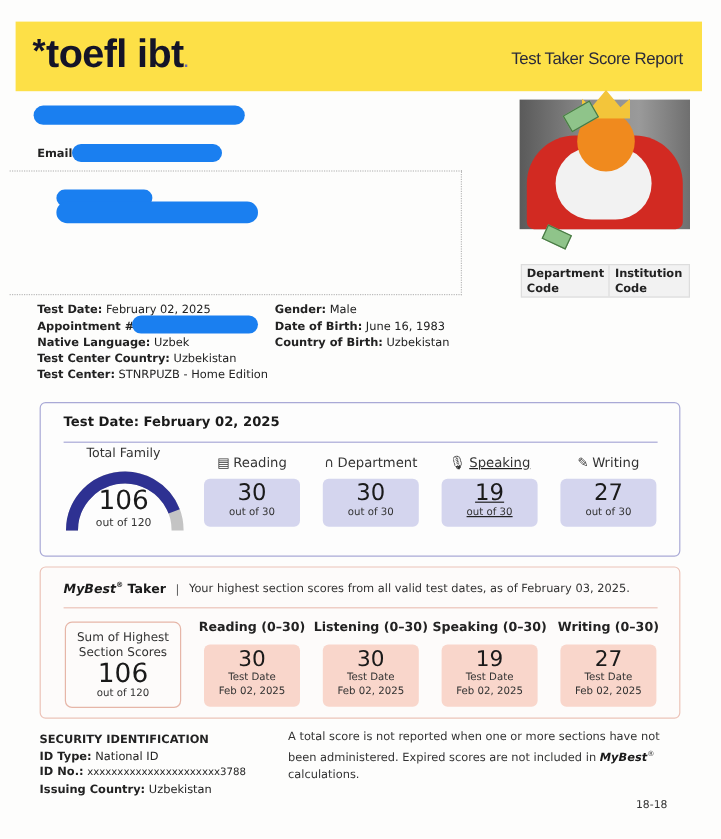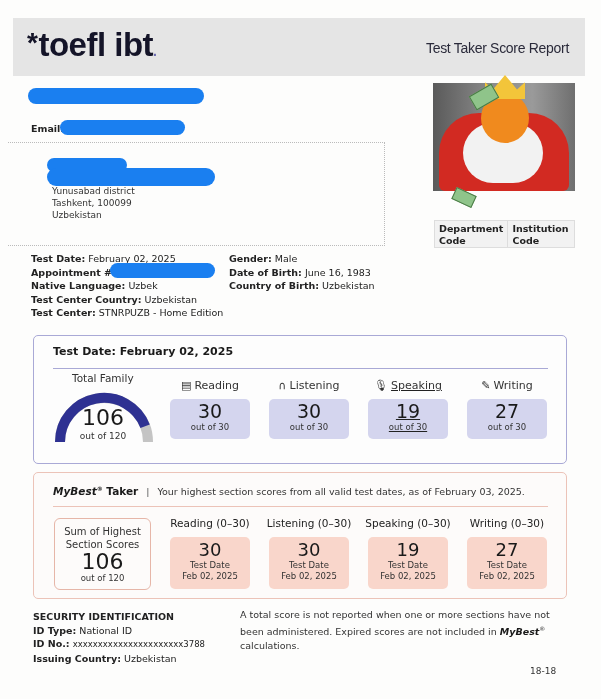--- a/index.html
+++ b/index.html
@@ -1,20 +1,20 @@
 <!DOCTYPE html>
 <html><head>
 <meta charset="utf-8">
 <style>
   * { box-sizing: border-box; margin: 0; padding: 0; }
   html, body { width: 601px; height: 699px; background: #ffffff; overflow: hidden; }
   body { font-family: "DejaVu Sans", "Liberation Sans", sans-serif; color: #222; position: relative; }
   .page { position: absolute; left: 0; top: 0; width: 601px; height: 699px; background: #fdfdfc; }
 
-  .header { position: absolute; left: 13px; top: 18px; width: 572px; height: 58px; background: #e5e5e5; }
+  .header { position: absolute; left: 13px; top: 18px; width: 572px; height: 58px; background: #fde047; }
   .logo { position: absolute; left: 14px; top: 8px; font-family: "Liberation Sans", sans-serif; font-weight: bold; font-size: 33px; color: #141428; letter-spacing: -0.5px; }
   .logo .ast { font-size: 28px; position: relative; top: -4px; margin-right: 1px; }
   .logo .dot { font-size: 14px; color: #6a6ab0; }
   .report-title { position: absolute; right: 16px; top: 22px; font-family: "Liberation Sans", sans-serif; font-weight: normal; font-size: 14px; color: #2a2a3a; letter-spacing: -0.3px; }
 
   .redact { position: absolute; background: #1a7ff0; border-radius: 12px; }
 
   .small { font-size: 9.5px; line-height: 13.5px; color: #222; }
   .b { font-weight: bold; }
   .name-caption { position: absolute; left: 31px; top: 109px; }
@@ -58,21 +58,21 @@
   .card2 .head .mb { font-weight: bold; font-size: 10.5px; color: #1a1a1a; }
   .card2 .head .mb i { font-style: italic; }
   .card2 .head .sep { margin: 0 8px; color: #555; }
   .card2 .rule { position: absolute; left: 19px; top: 33px; width: 495px; height: 1px; background: #ecc3b8; }
   .sum-box { position: absolute; left: 20px; top: 45px; width: 97px; height: 72px; border: 1.5px solid #e6b6a8; border-radius: 6px; text-align: center; padding-top: 6px; }
   .sum-box .t { font-size: 10px; line-height: 13px; color: #333; }
   .sum-box .n { font-size: 22px; line-height: 22px; color: #1a1a1a; }
   .sum-box .o { font-size: 8.5px; line-height: 11px; color: #333; }
 
   .best { position: absolute; top: 44px; width: 84px; text-align: center; }
-  .best .lab { font-size: 10.5px; font-weight: normal; color: #222; height: 18px; white-space: nowrap; margin-left: -8px; margin-right: -8px; }
+  .best .lab { font-size: 10.5px; font-weight: bold; color: #222; height: 18px; white-space: nowrap; margin-left: -8px; margin-right: -8px; }
   .best .box { width: 80px; height: 52px; margin: 2px auto 0; background: #f9d6cb; border-radius: 5px; padding-top: 3px; }
   .best .num { font-size: 18px; line-height: 20px; color: #1a1a1a; }
   .best .d1, .best .d2 { font-size: 8.5px; line-height: 11px; color: #333; text-align: center; }
 
   .security { position: absolute; left: 33px; top: 610px; }
   .note { position: absolute; left: 240px; top: 608px; width: 335px; font-size: 9.5px; line-height: 14px; color: #333; }
   .note .mb { font-weight: bold; font-style: italic; color: #1a1a1a; }
   .pageno { position: absolute; left: 530px; top: 666px; font-size: 9px; color: #333; }
 </style>
 </head>
@@ -89,25 +89,20 @@
 
   <div class="redact" style="left:28px;top:88px;width:176px;height:16px;"></div>
   <div class="email-row small">
     <span class="b">Email:</span>
   </div>
   <div class="redact" style="left:60px;top:120px;width:125px;height:15px;"></div>
 
   <div class="address-box"></div>
   <div class="redact" style="left:47px;top:158px;width:80px;height:14px;"></div>
   <div class="redact" style="left:47px;top:168px;width:168px;height:18px;"></div>
-  <div class="address">
-    <div>Yunusabad district</div>
-    <div>Tashkent, 100099</div>
-    <div>Uzbekistan</div>
-  </div>
 
   <div class="photo">
     <div class="robe"></div>
     <div class="fur"></div>
     <div class="face"></div>
     <div class="crown"></div>
     <div class="cash1"></div>
     <div class="cash2"></div>
   </div>
 
@@ -143,21 +138,21 @@
     <div class="total-sub">out of 120</div>
 
     <div class="sec" style="left:136px;">
       <div class="lab"><span class="ic">▤</span><span>Reading</span></div>
       <div class="box">
         <div class="num">30</div>
         <div class="out">out of 30</div>
       </div>
     </div>
     <div class="sec" style="left:235px;">
-      <div class="lab"><span class="ic">∩</span><span>Listening</span></div>
+      <div class="lab"><span class="ic">∩</span><span>Department</span></div>
       <div class="box">
         <div class="num">30</div>
         <div class="out">out of 30</div>
       </div>
     </div>
     <div class="sec" style="left:334px;text-decoration:underline;">
       <div class="lab"><span class="ic">🎙︎</span><span>Speaking</span></div>
       <div class="box">
         <div class="num">19</div>
         <div class="out">out of 30</div>

